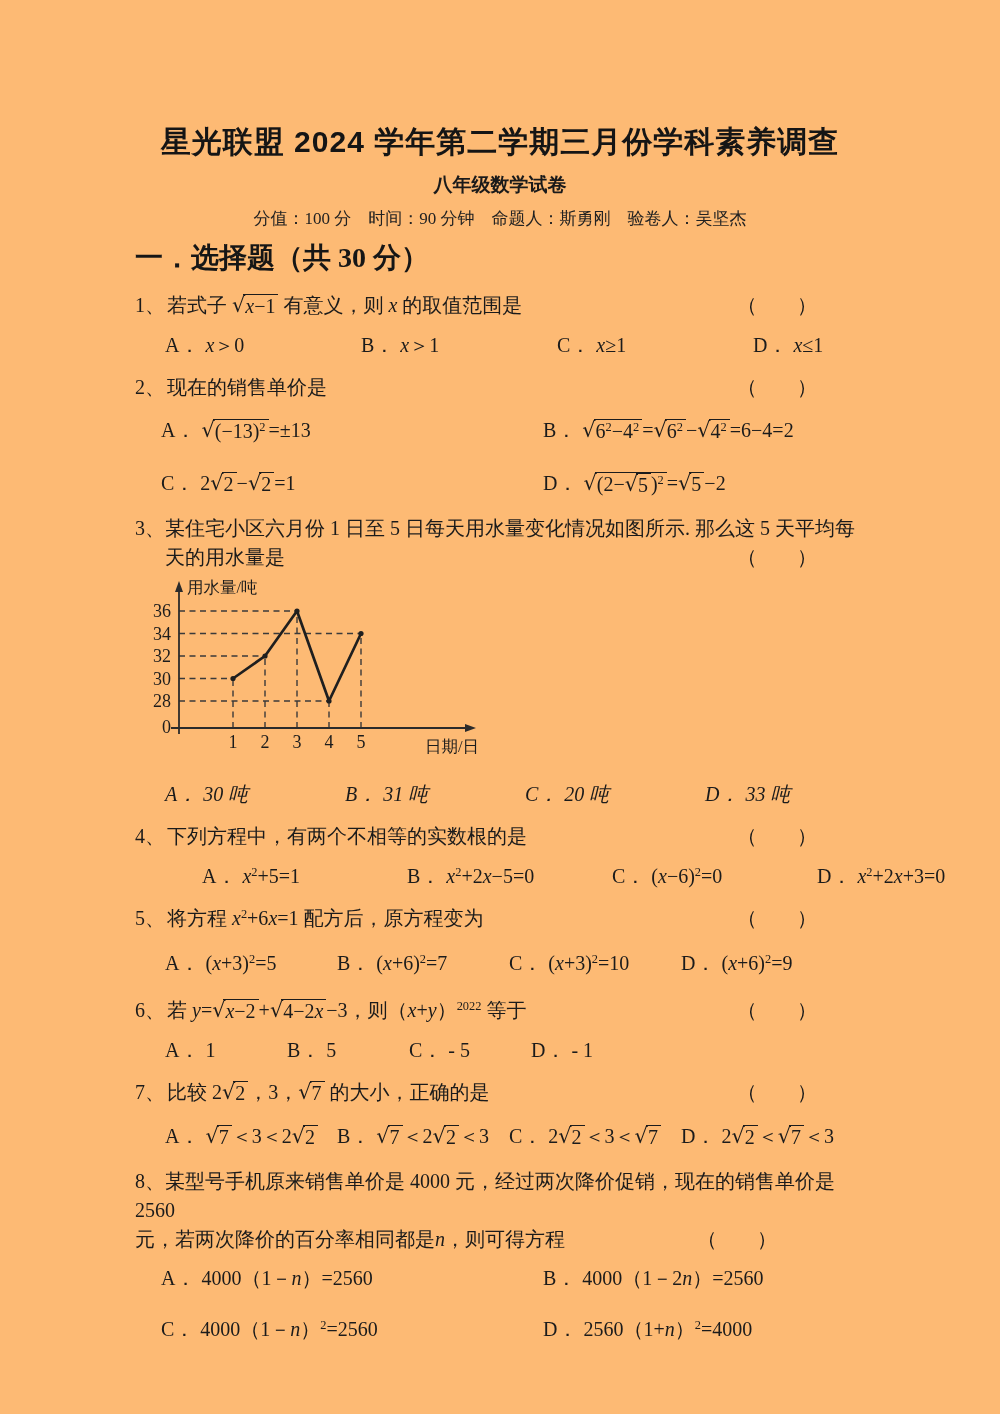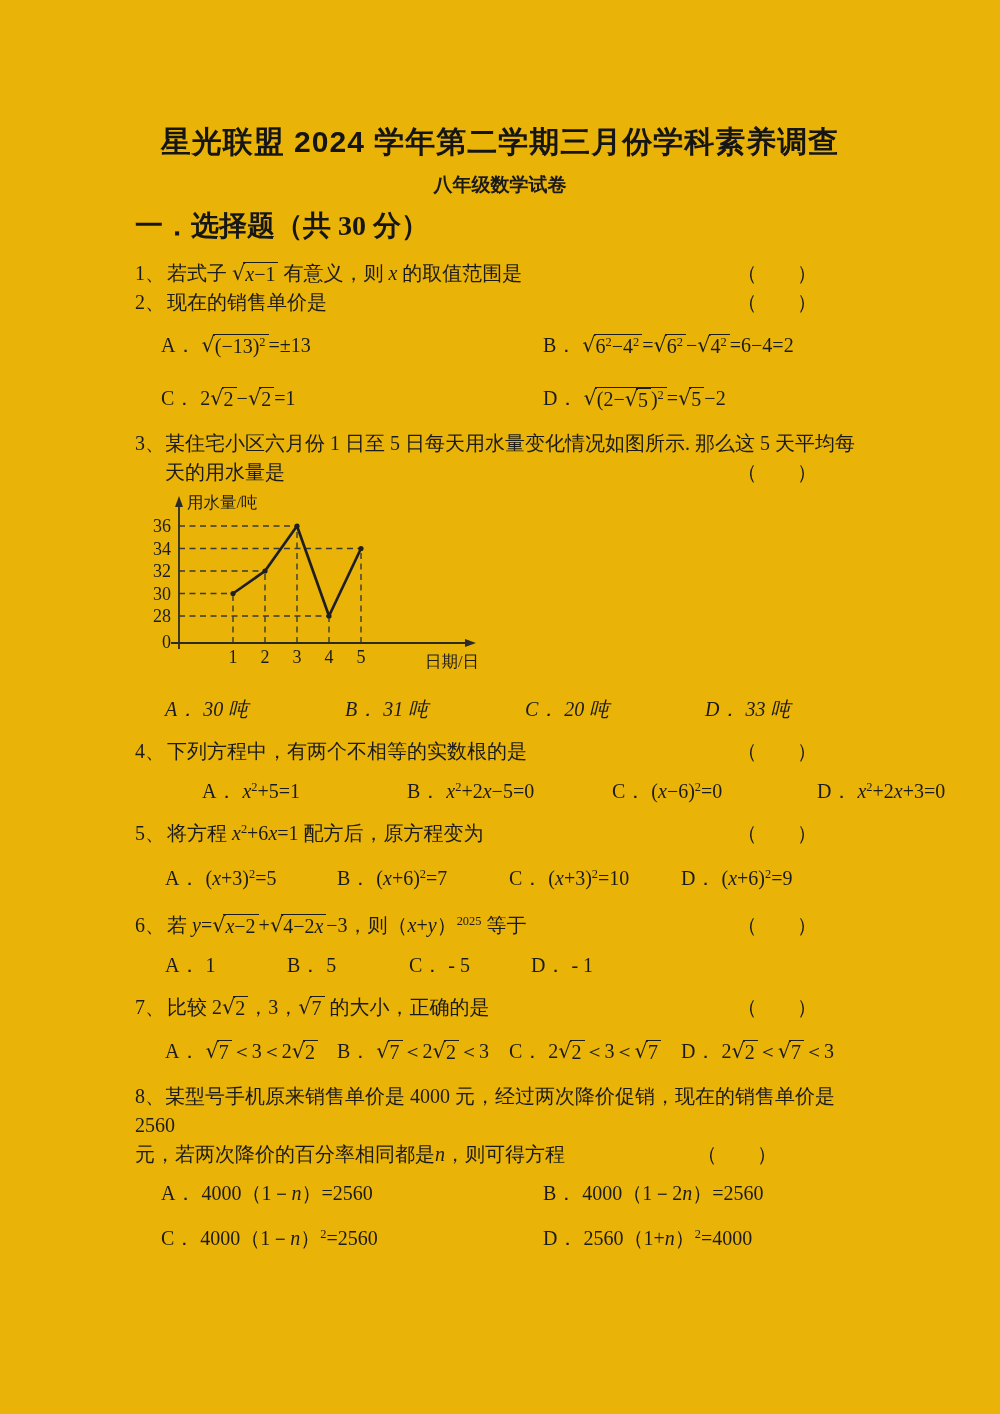--- a/index.html
+++ b/index.html
@@ -4,21 +4,21 @@
 <style>
   * { margin:0; padding:0; box-sizing:border-box; }
   html,body { background:#ffffff; }
   body {
     font-family:"Liberation Serif","DejaVu Serif",serif;
     color:#1b1b1b;
   }
   .page {
     width:1000px; height:1414px;
     padding:122px 135px 30px 135px;
-    background:#eab308;
+    background:#fdba74;
     overflow:hidden;
     position:relative;
   }
   h1.title {
     font-family:"Liberation Sans","DejaVu Sans",sans-serif;
     font-weight:700; font-size:30px; text-align:center;
     letter-spacing:1px; margin:0 0 9px 0; color:#151515;
   }
   h2.subtitle {
     font-size:19px; font-weight:600; text-align:center;
@@ -39,21 +39,21 @@
   .ow196 .opt { min-width:196px; }
   .ow180 .opt { min-width:180px; }
   .ow168 .opt { min-width:168px;margin-left:37px; }
   .ow172 .opt { min-width:172px; }
   .ow120 .opt { min-width:122px; }
 
   .grid2 {
     display:grid; grid-template-columns:382px 1fr;
     row-gap:24px; margin:14px 0 16px 26px; align-items:baseline;
   }
-  .grid2.g8 { row-gap:16px; margin-top:10px; }
+  .grid2.g8 { row-gap:22px; margin-top:10px; }
 
   
   .m i { font-style:italic; font-family:"Liberation Serif","DejaVu Serif",serif; }
   .m sup { font-size:0.62em; vertical-align:0.55em; line-height:0; }
   .sqrt { display:inline-flex; align-items:flex-start; white-space:nowrap; vertical-align:baseline; }
   .rsign { font-style:normal; font-size:1.04em; line-height:1.12; margin-right:-2px;
            font-family:"DejaVu Sans",sans-serif; }
   .rad { border-top:1.6px solid #1c1c1c; line-height:1.18; padding:0 3px 0 2px; }
 
   
@@ -71,29 +71,36 @@
   .q3stem2 { position:relative; padding-right:120px; }
   .mt6{margin-top:10px;}
 </style>
 </head>
 <body>
 
 <div class="page">
 
   <h1 class="title">星光联盟 2024 学年第二学期三月份学科素养调查</h1>
   <h2 class="subtitle">八年级数学试卷</h2>
+  <div class="meta">分值：100 分　时间：90 分钟　命题人：斯勇刚　验卷人：吴坚杰</div>
   <div class="section">一．选择题（共 30 分）</div>
 
   <div class="q">
     <div class="stem">
       <span class="qnum">1、</span><span class="m">若式子 <span class="sqrt">
             <span class="rsign">√</span>
             <span class="rad"><i>x</i>−1</span>
           </span> 有意义，则 <i>x</i> 的取值范围是</span>
       <span class="bracket">（　　）</span>
+    </div>
+    <div class="opts ow196">
+      <span class="opt"><span class="olabel">A．</span><span class="m"><i>x</i>＞0</span></span>
+      <span class="opt"><span class="olabel">B．</span><span class="m"><i>x</i>＞1</span></span>
+      <span class="opt"><span class="olabel">C．</span><span class="m"><i>x</i>≥1</span></span>
+      <span class="opt"><span class="olabel">D．</span><span class="m"><i>x</i>≤1</span></span>
     </div>
   </div>
 
   <div class="q">
     <div class="stem">
       <span class="qnum">2、</span><span class="m">现在的销售单价是</span>
       <span class="bracket">（　　）</span>
     </div>
     <div class="grid2">
       <span class="opt"><span class="olabel">A．</span><span class="m"><span class="sqrt">
@@ -210,21 +217,21 @@
   </div>
 
   <div class="q">
     <div class="stem">
       <span class="qnum">6、</span><span class="m">若 <i>y</i>=<span class="sqrt">
             <span class="rsign">√</span>
             <span class="rad"><i>x</i>−2</span>
           </span>+<span class="sqrt">
             <span class="rsign">√</span>
             <span class="rad">4−2<i>x</i></span>
-          </span>−3，则（<i>x</i>+<i>y</i>）<sup>2025</sup> 等于</span>
+          </span>−3，则（<i>x</i>+<i>y</i>）<sup>2022</sup> 等于</span>
       <span class="bracket">（　　）</span>
     </div>
     <div class="opts ow120">
       <span class="opt"><span class="olabel">A．</span><span class="m">1</span></span>
       <span class="opt"><span class="olabel">B．</span><span class="m">5</span></span>
       <span class="opt"><span class="olabel">C．</span><span class="m">- 5</span></span>
       <span class="opt"><span class="olabel">D．</span><span class="m">- 1</span></span>
     </div>
   </div>
 

